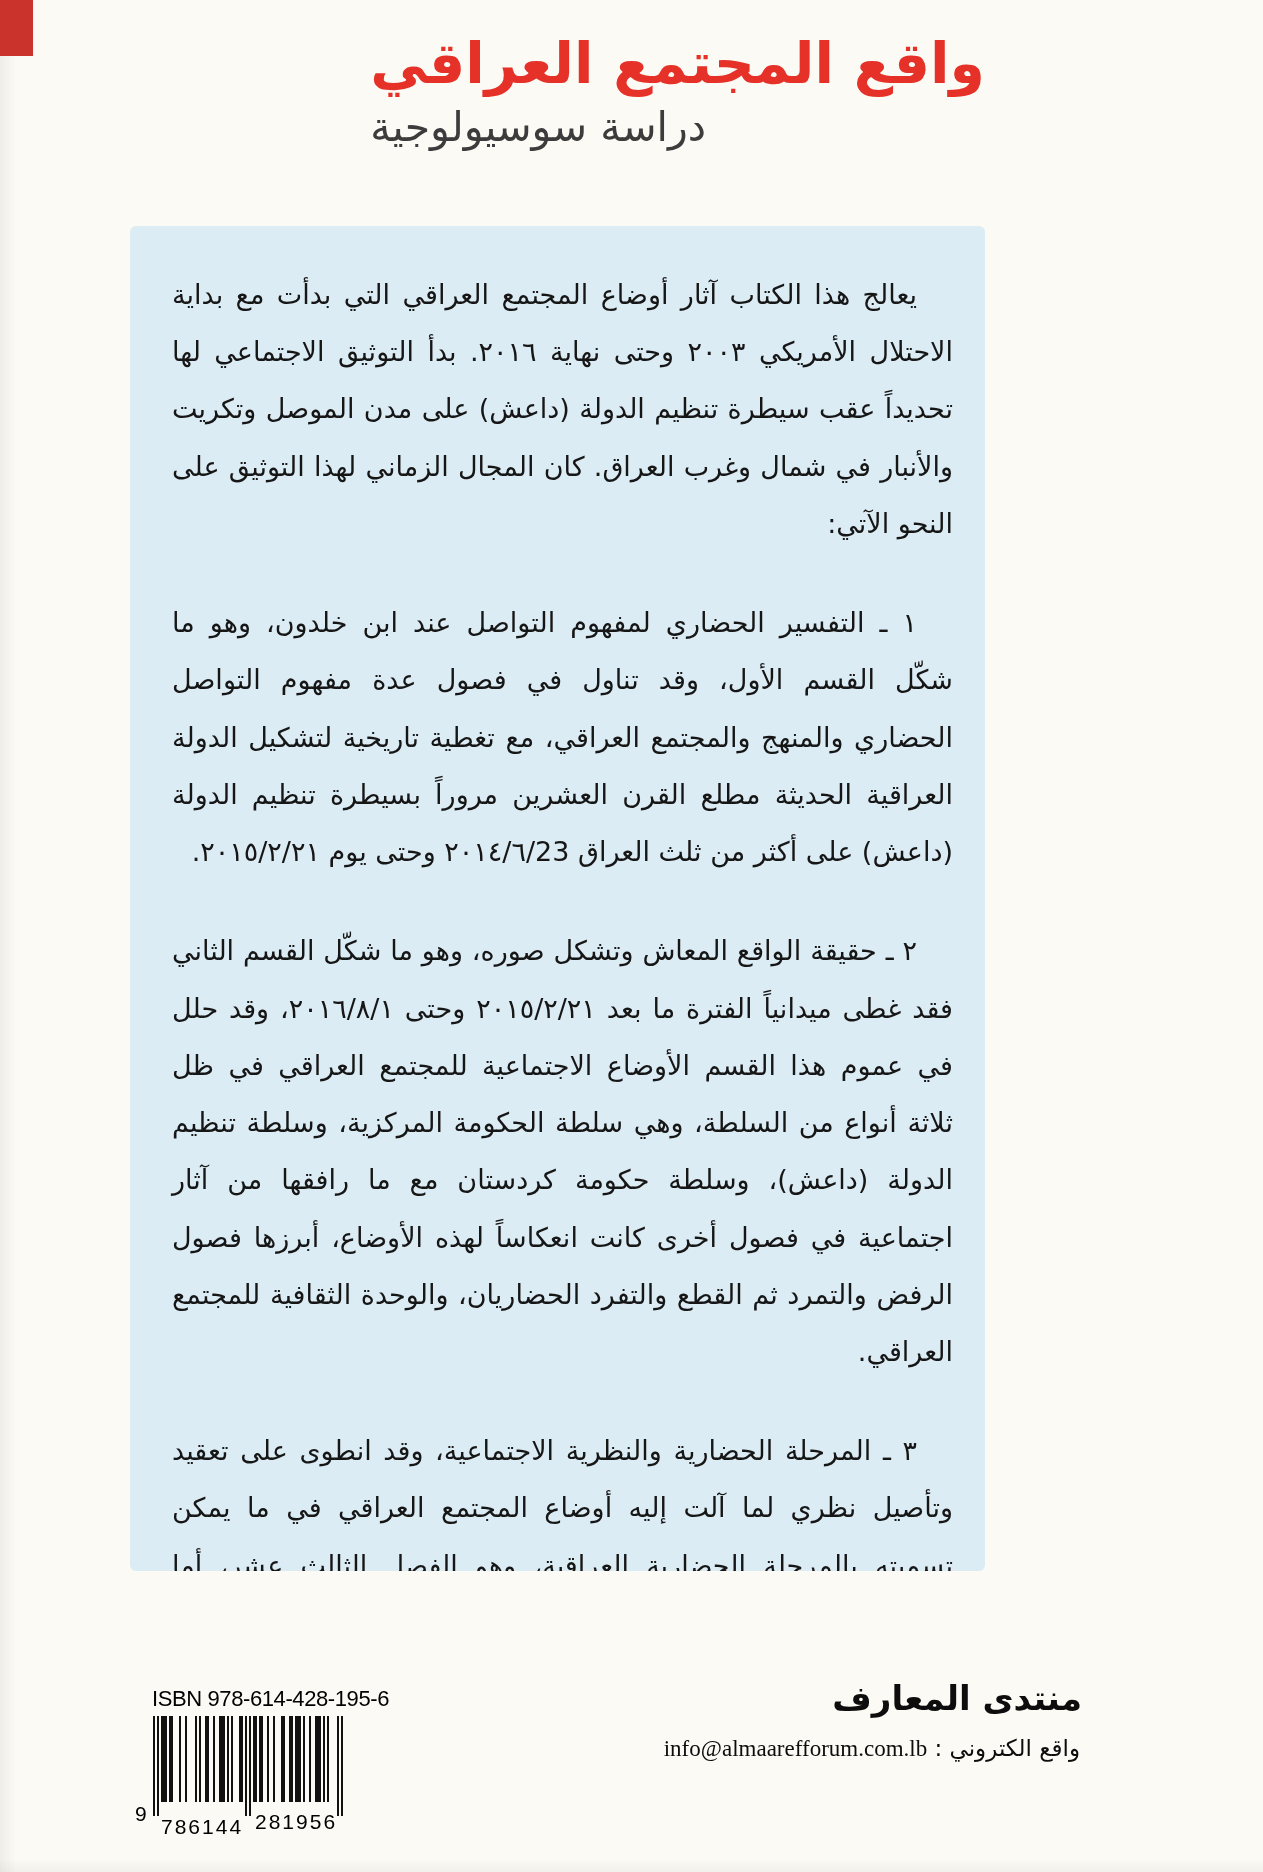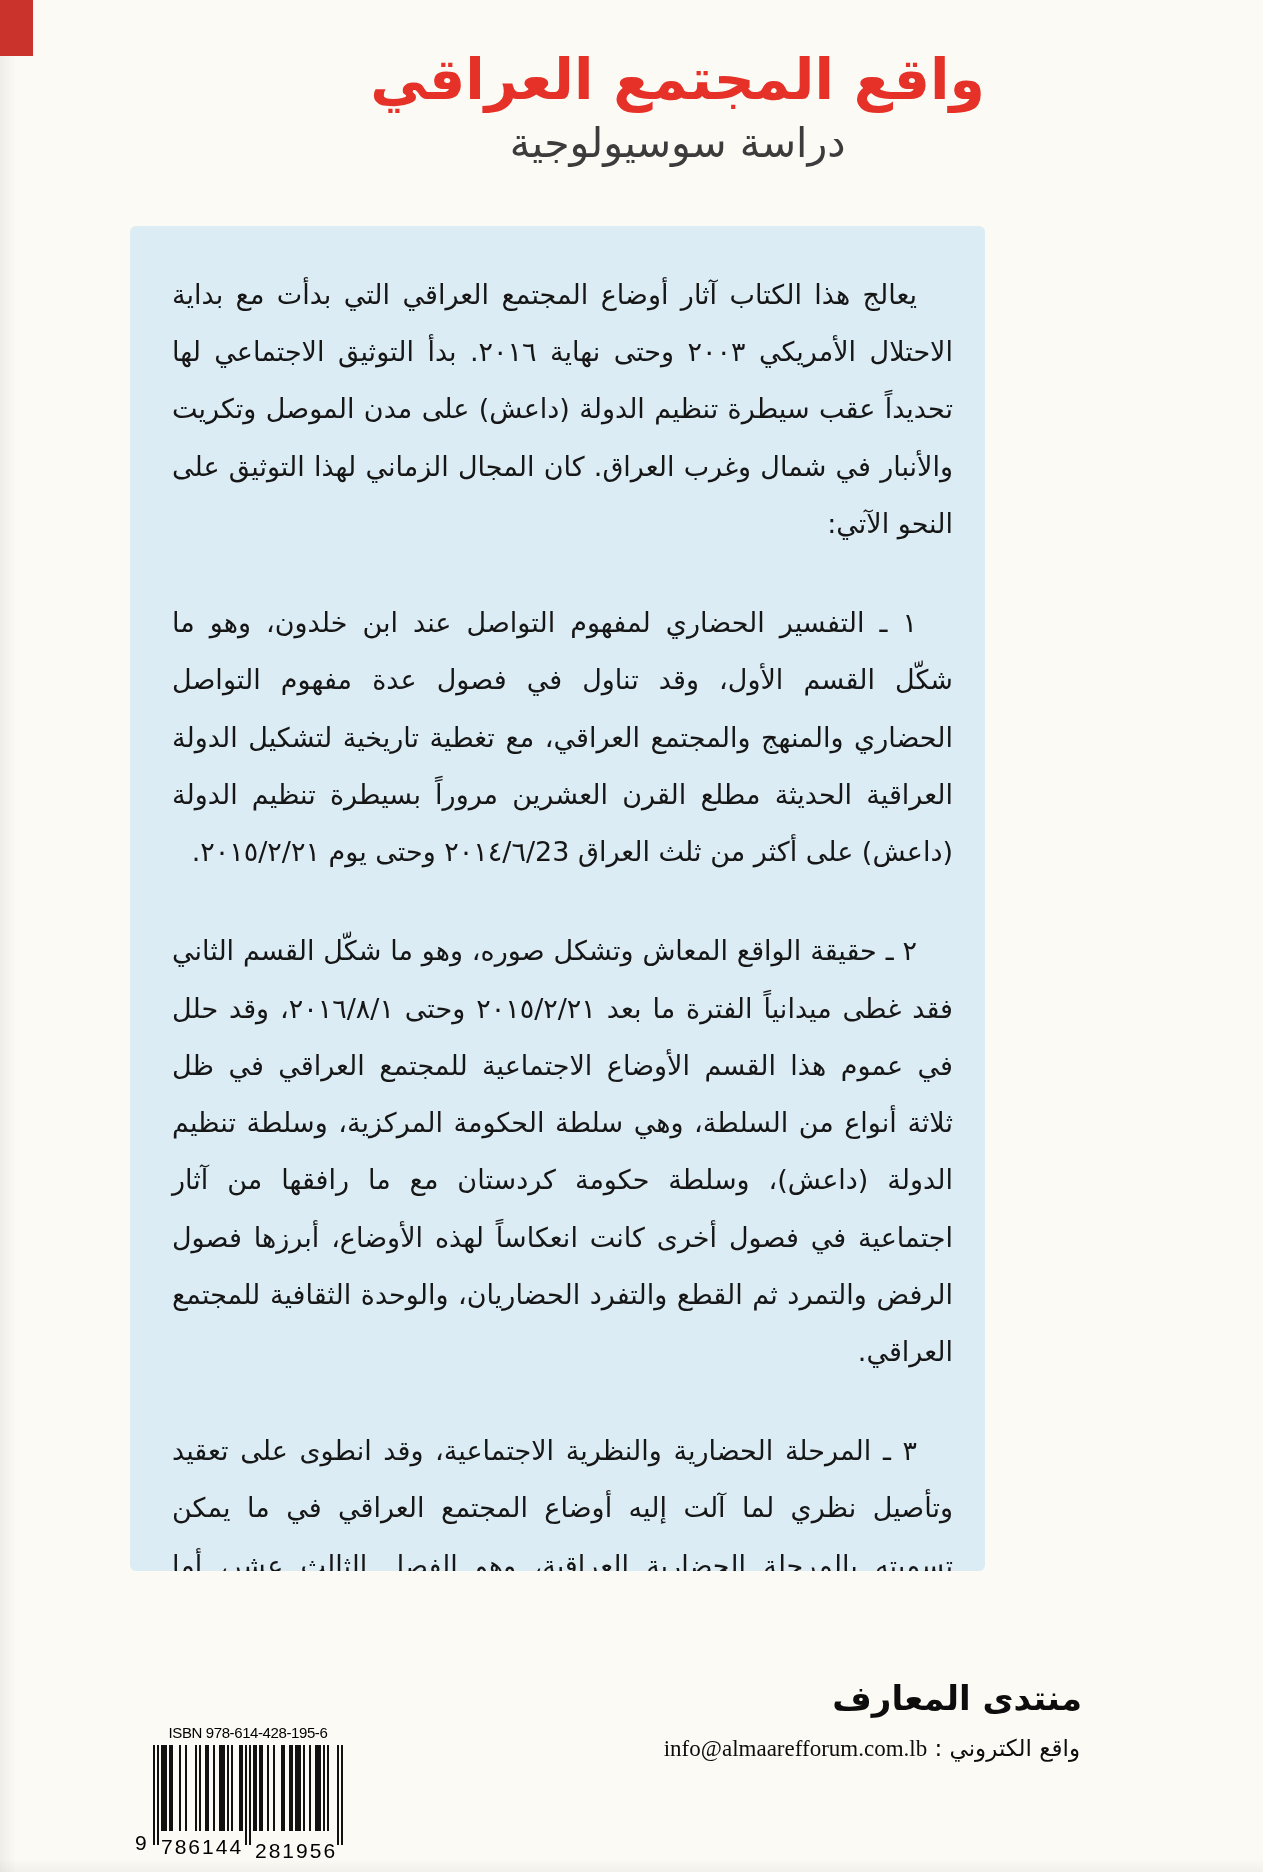--- a/index.html
+++ b/index.html
@@ -21,22 +21,22 @@
       var(--paper);
     overflow:hidden;
     font-family:"DejaVu Sans", sans-serif;
     color:var(--body-text);
   }
   .corner-mark{
     position:absolute;left:0;top:0;width:33px;height:56px;
     background:var(--corner-red);
   }
   .cover-header{
-    position:absolute;right:278px;top:48px;
-    direction:rtl;text-align:center;
+    position:absolute;right:278px;top:32px;
+    direction:rtl;text-align:left;
   }
   .book-title{
     margin:0;
     font-size:57px;font-weight:bold;line-height:1.1;
     color:var(--title-red);
     letter-spacing:-1px;
   }
   .book-subtitle{
     margin:10px 0 16px 0;
     font-size:41px;font-weight:400;line-height:1.1;
@@ -59,32 +59,32 @@
     text-indent:36px;
   }
   .synopsis-panel p:last-child{margin-bottom:0;}
   .cover-footer{position:absolute;left:0;top:1670px;width:1263px;height:202px;}
   .isbn-block{
     position:absolute;left:152px;top:16px;width:192px;
     text-align:center;
   }
   .isbn-label{
     font-family:"Liberation Sans", sans-serif;
-    font-size:15px;letter-spacing:-0.4px;white-space:nowrap;
-    color:#000;margin-bottom:4px;margin-top:38px;
+    font-size:22px;letter-spacing:-0.4px;white-space:nowrap;
+    color:#000;margin-bottom:4px;
   }
   .barcode-svg{display:block;margin:0 auto;width:190px;height:100px;}
   .barcode-svg rect{fill:#111;}
   .isbn-digits{
     position:relative;height:24px;margin-top:-14px;
     font-family:"Liberation Sans", sans-serif;
     font-size:21px;color:#000;text-align:left;
   }
   .isbn-digits .d0{position:absolute;left:-17px;top:0;}
-  .isbn-digits .d1{position:absolute;left:9px;top:4px;width:80px;text-align:center;letter-spacing:2px;}
+  .isbn-digits .d1{position:absolute;left:9px;top:13px;width:80px;text-align:center;letter-spacing:2px;}
   .isbn-digits .d2{position:absolute;left:103px;top:8px;width:80px;text-align:center;letter-spacing:2px;}
   .publisher-block{
     position:absolute;right:181px;top:8px;
     direction:rtl;color:#0d0d0d;
   }
   .publisher-logo{
     font-size:34px;font-weight:bold;line-height:1.2;
     margin-bottom:14px;
     letter-spacing:1px;
   }

